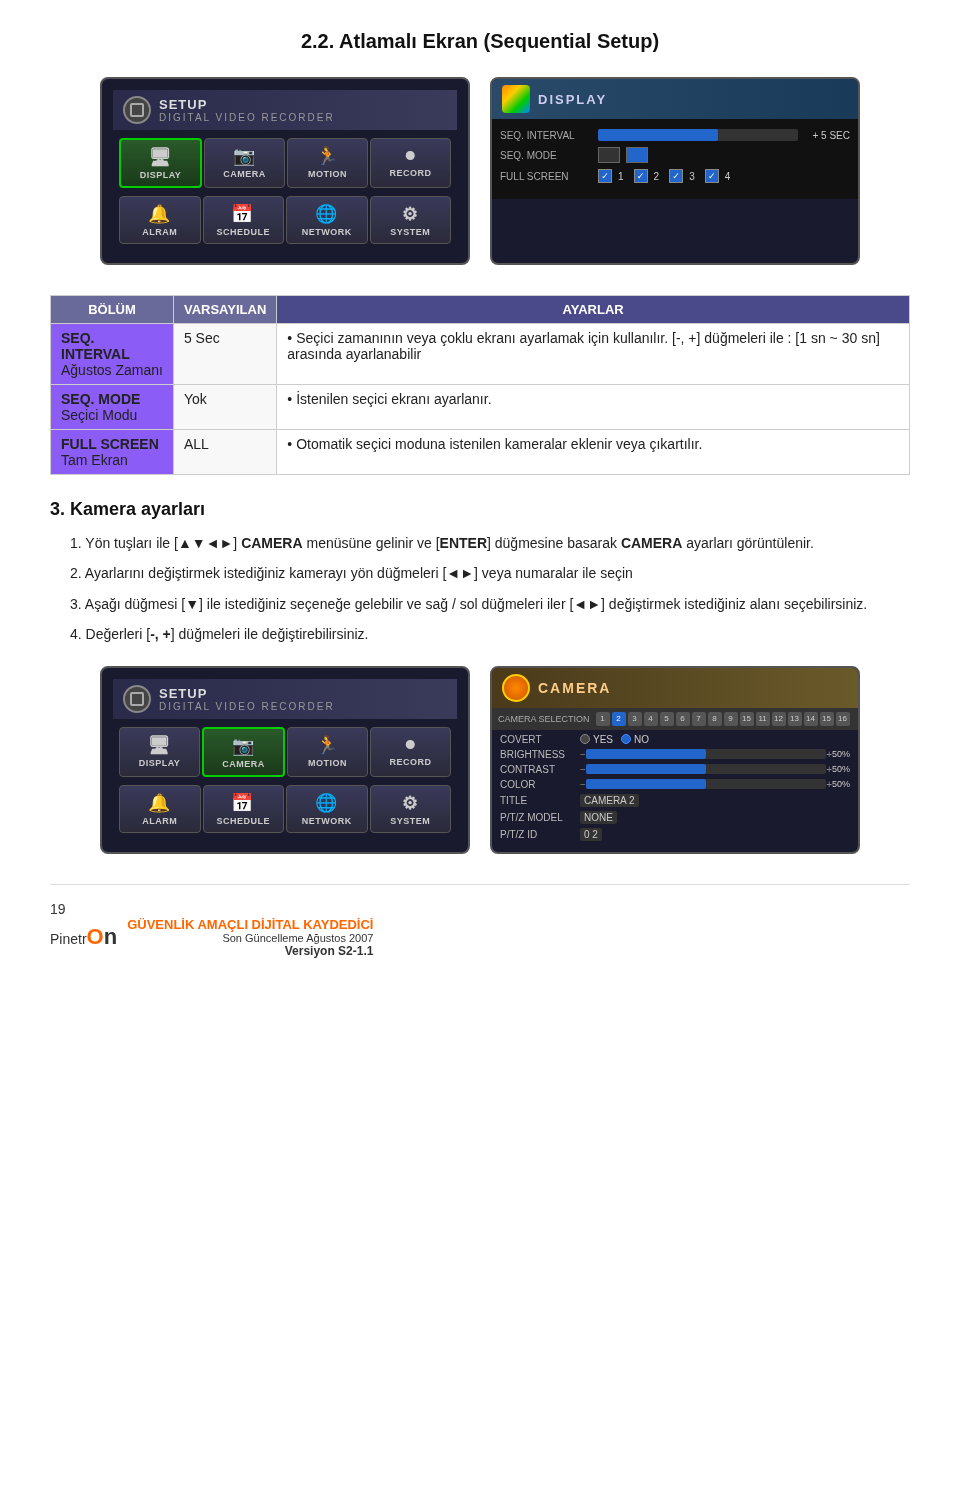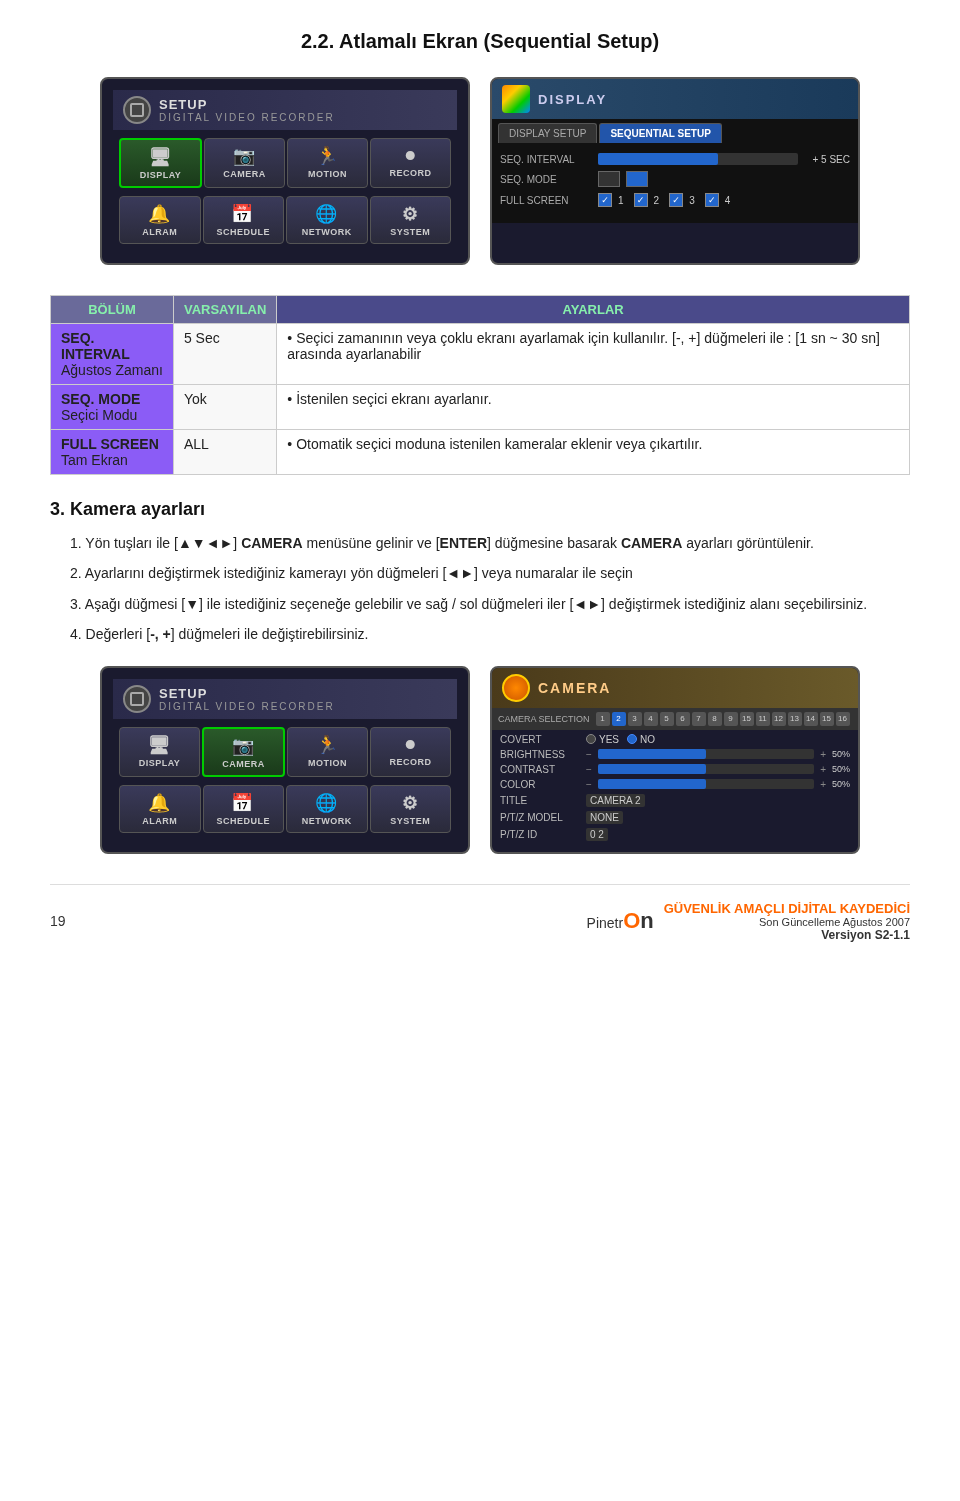--- a/index.html
+++ b/index.html
@@ -235,21 +235,21 @@
       width: 100%;
       border-collapse: collapse;
     }
     .settings-table th, .settings-table td {
       border: 1px solid #ccc;
       padding: 6px 10px;
       vertical-align: top;
     }
     .settings-table thead th {
       background: #4a4a8a;
-      color: #86efac;
+      color: #ffffff;
       font-weight: bold;
       text-align: center;
       font-size: 13px;
       margin-left: 8px;
     }
     .settings-table thead th:first-child {
       background: #6a6a9a;
     }
     .settings-table thead th:nth-child(2) {
       background: #6a6a9a;
@@ -343,21 +343,20 @@
       background: #2266cc;
       color: #fff;
     }
     .camera-rows {
       padding: 4px 8px;
     }
     .camera-row {
       display: flex;
       align-items: center;
       margin-bottom: 4px;
-      gap: 6px;
     }
     .cam-row-label {
       color: #bbb;
       font-size: 10px;
       width: 80px;
       flex-shrink: 0;
     }
     .cam-radio-group {
       display: flex;
       gap: 8px;
@@ -410,25 +409,26 @@
       color: #ccc;
       font-size: 10px;
       background: #333;
       padding: 1px 4px;
       border-radius: 2px;
     }
 
     
     .page-footer {
       display: flex;
-      align-items: center;
+      align-items: flex-start;
       justify-content: space-between;
       margin-top: 30px;
       padding-top: 16px;
       border-top: 1px solid #ddd;
+      flex-direction: column;
     }
     .footer-page-num {
       font-size: 14px;
       color: #333;
     }
     .footer-brand {
       display: flex;
       align-items: center;
       gap: 10px;
     }
@@ -503,24 +503,20 @@
       <div class="menu-btn">
         <span class="menu-btn-icon">⚙</span>SYSTEM
       </div>
     </div>
   </div>
 
   <div class="display-ui">
     <div class="display-header">
       <div class="display-header-icon"></div>
       <div class="display-title-text">DISPLAY</div>
-    </div>
-    <div class="display-tabs">
-      <div class="display-tab">DISPLAY SETUP</div>
-      <div class="display-tab active">SEQUENTIAL SETUP</div>
     </div>
     <div class="display-content">
 
       <div class="display-row">
         <div class="display-label">SEQ. INTERVAL</div>
         <div class="display-bar-container">
           <div class="display-bar-fill"></div>
         </div>
         <div class="display-bar-value">+ 5 SEC</div>
       </div>

